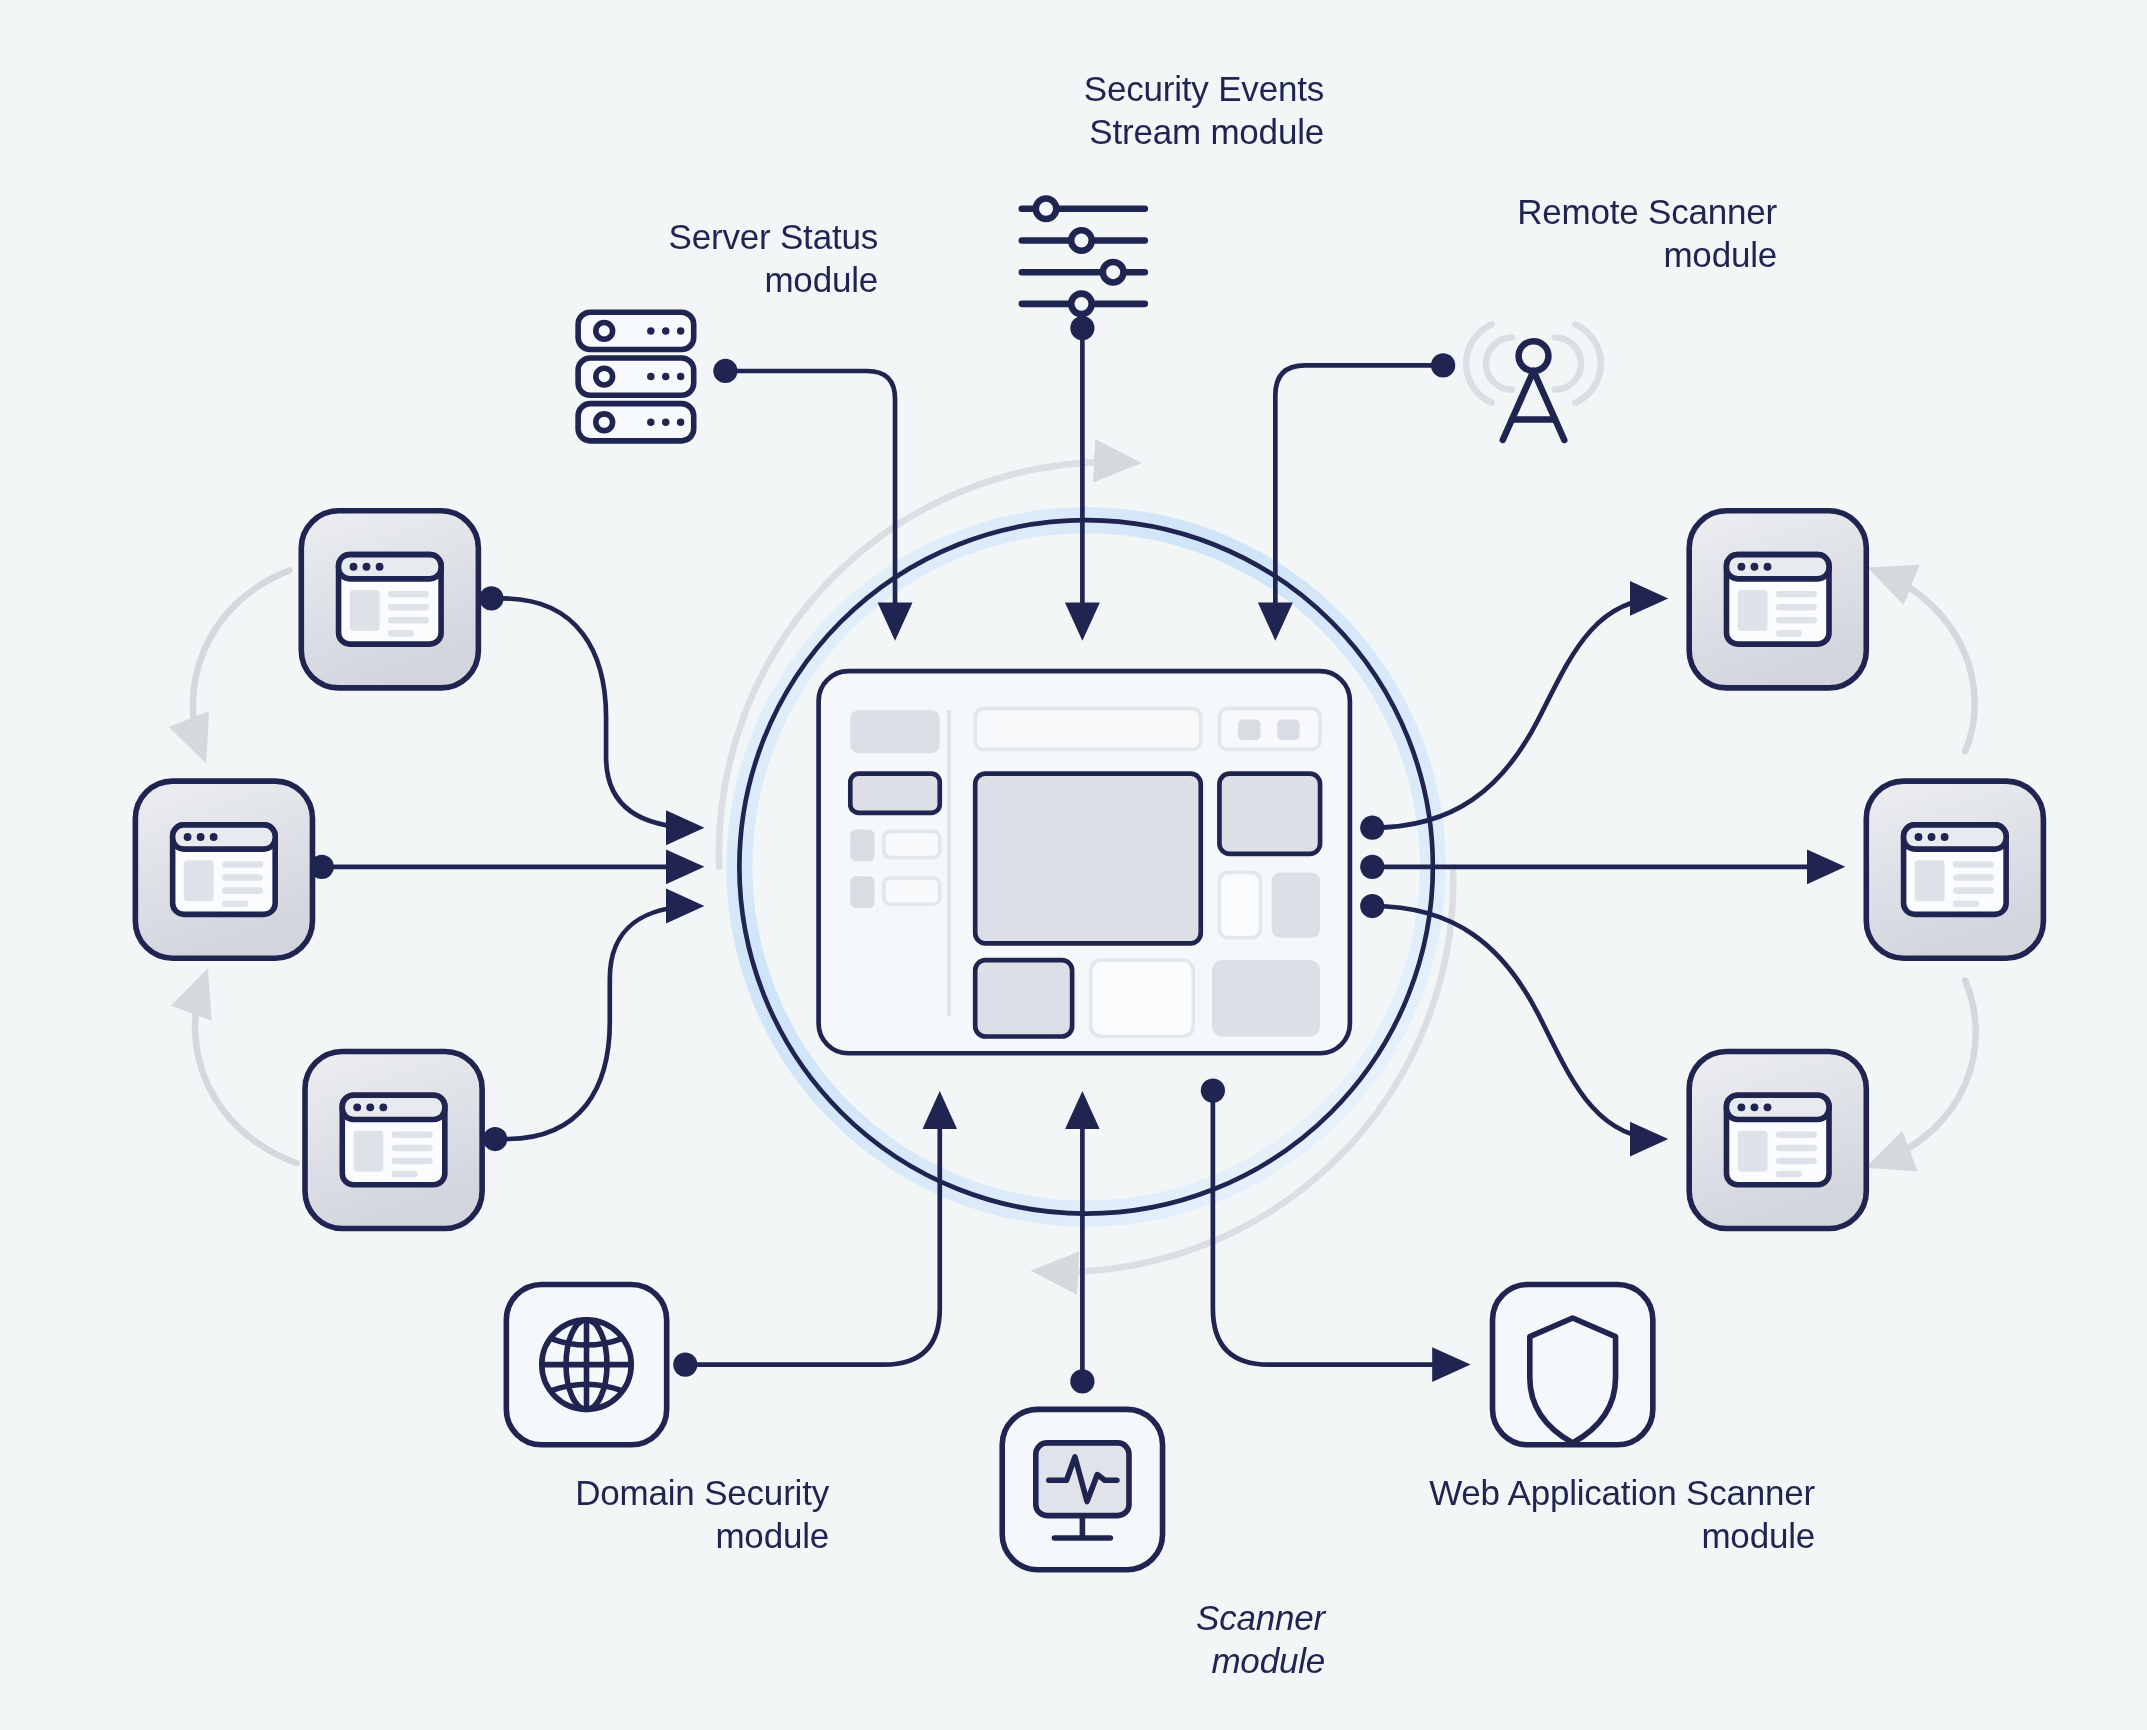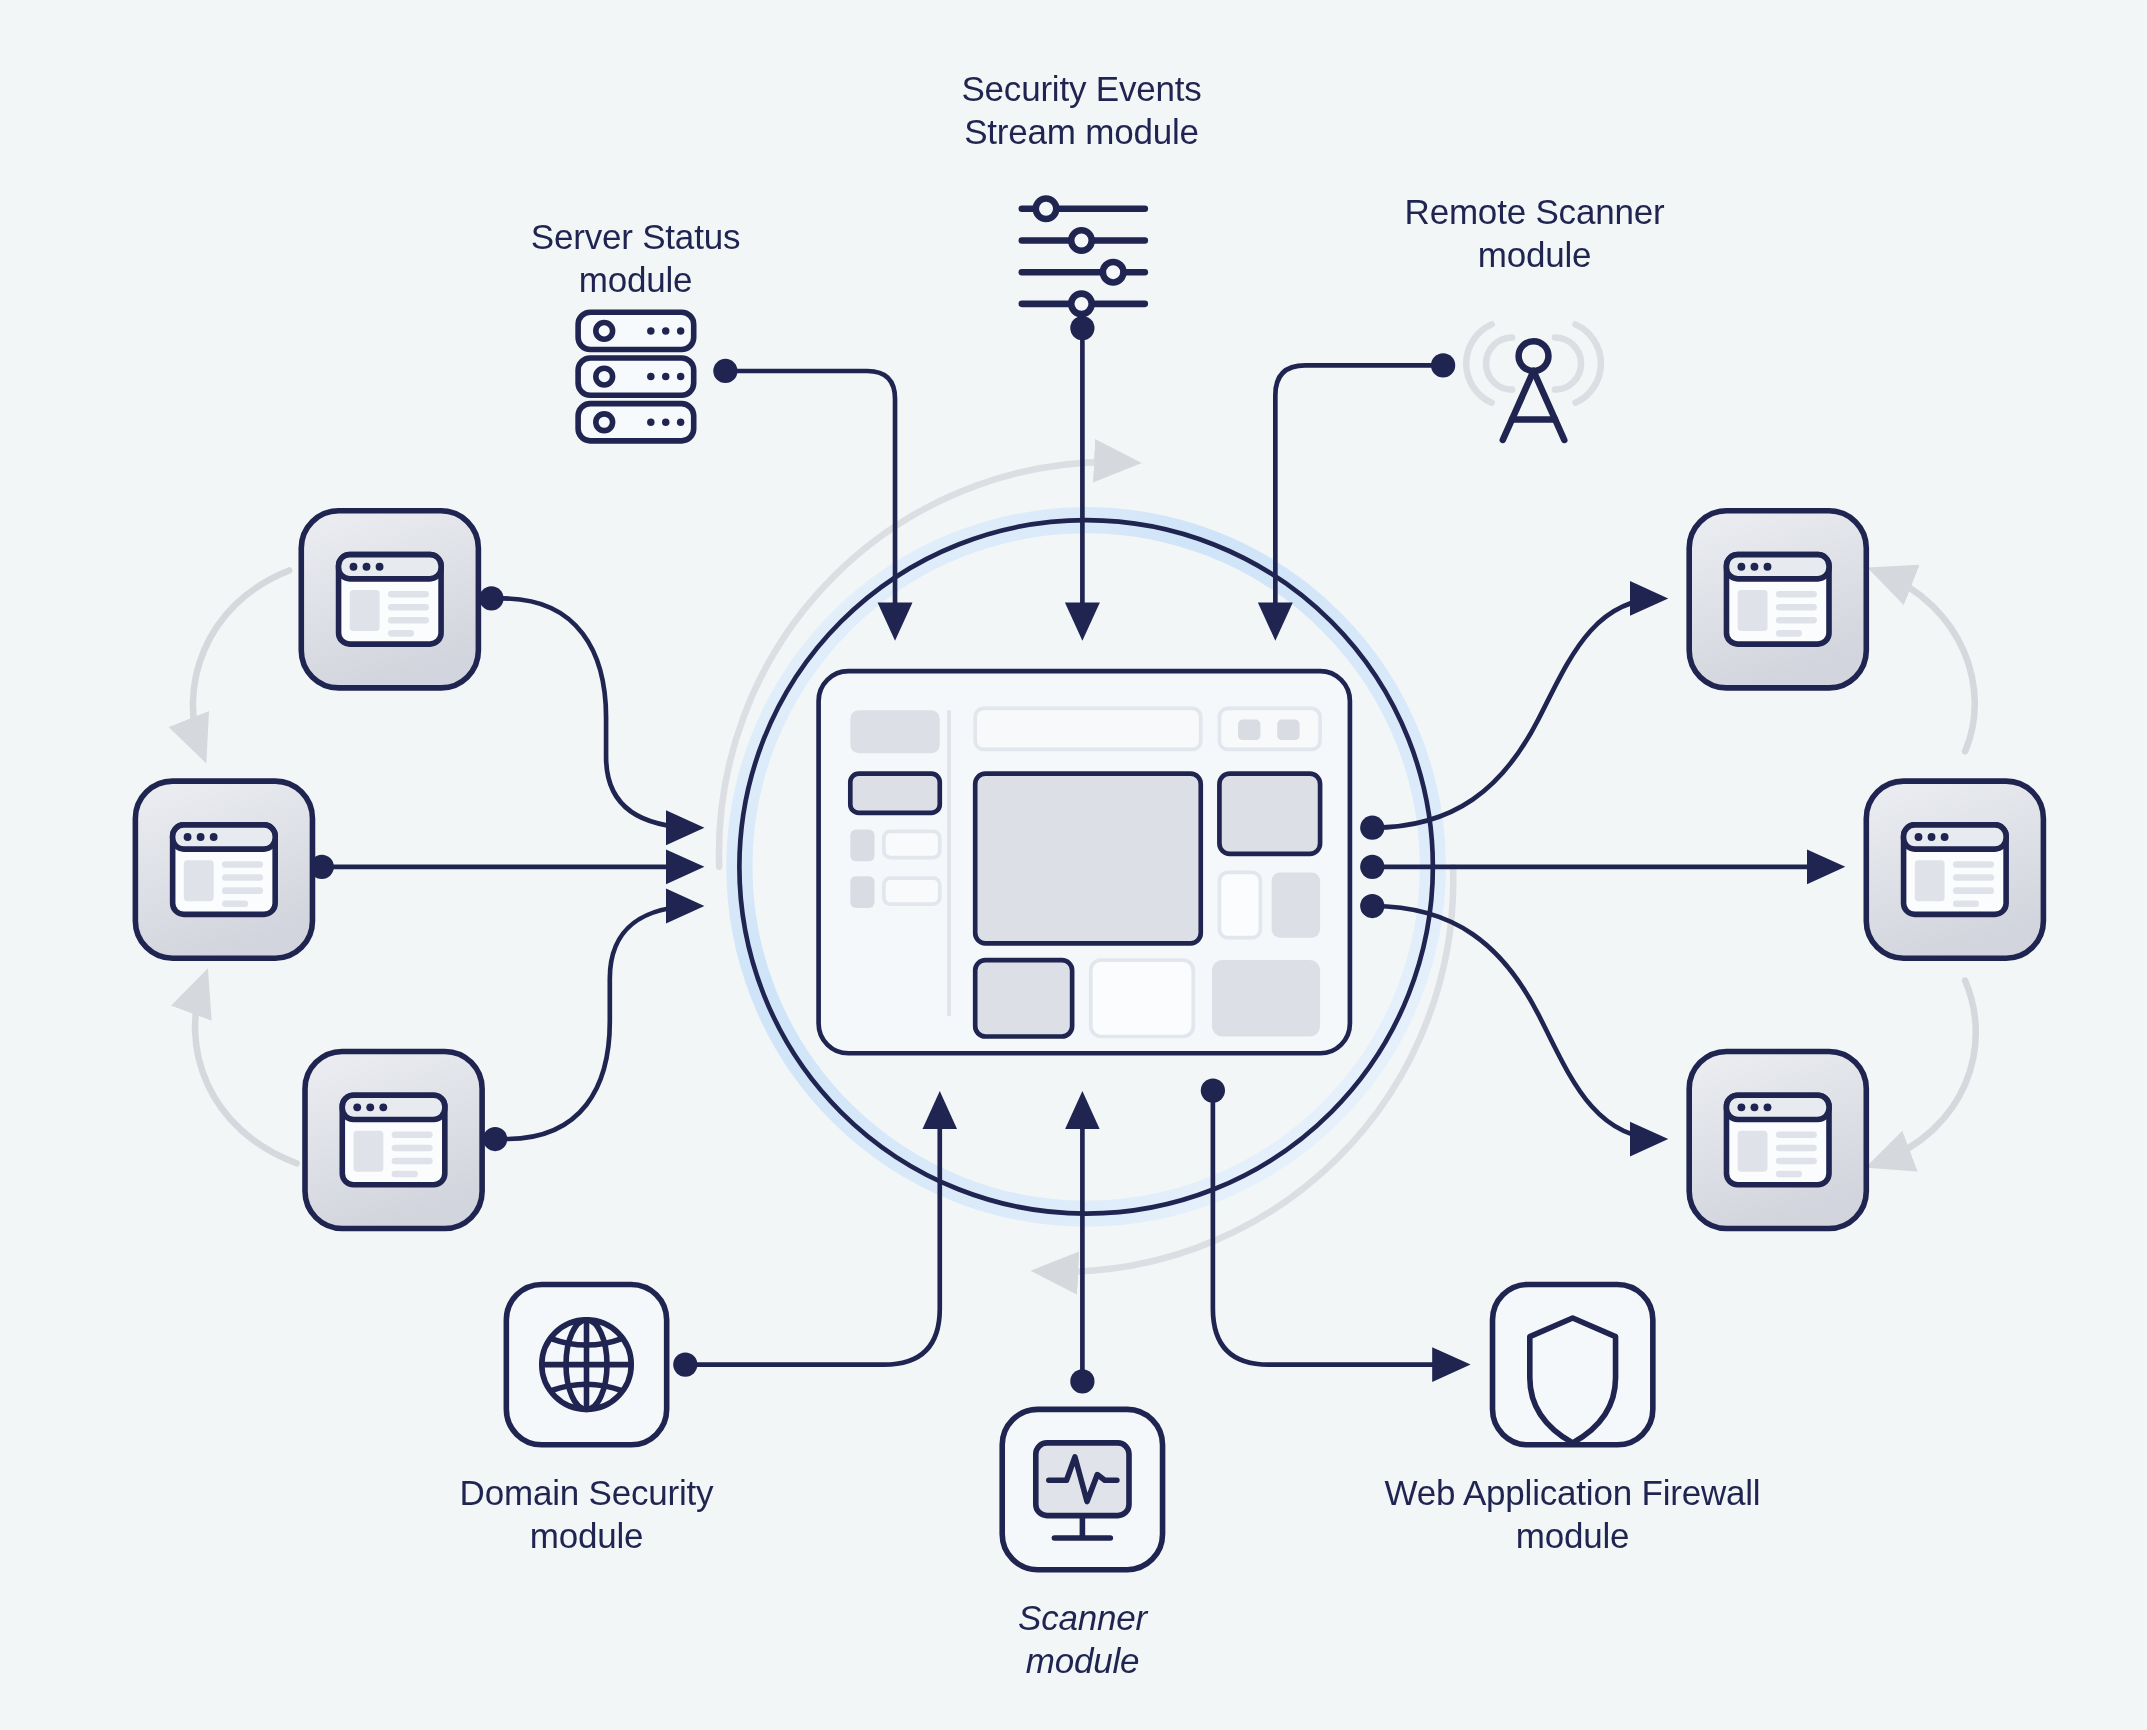--- a/index.html
+++ b/index.html
@@ -10,21 +10,21 @@
     overflow:hidden;
     position:relative;
   }
   #stage{position:absolute;inset:0;width:2148px;height:1730px;}
   #stage svg{position:absolute;left:0;top:0;}
   .lbl{
     position:absolute;
     color:#1f2450;
     font-size:35px;
     line-height:43px;
-    text-align:center;
+    text-align:right;
     font-weight:400;
     white-space:pre-line;
     letter-spacing:-0.2px;
   }
 </style>
 </head>
 <body>
 
 <div id="stage">
 
@@ -328,17 +328,17 @@
 
 <div class="lbl" style="left:1292px;top:190px;width:485px;">Remote Scanner
 module</div>
 
 <div class="lbl" style="left:344px;top:1471px;width:485px;">Domain Security
 module</div>
 
 <div class="lbl" style="left:840px;top:1596px;width:485px;font-style:italic;">Scanner
 module</div>
 
-<div class="lbl" style="left:1330px;top:1471px;width:485px;">Web Application Firewall
+<div class="lbl" style="left:1330px;top:1471px;width:485px;">Web Application Scanner
 module</div>
 
 </div>
 
 
 </body></html>

